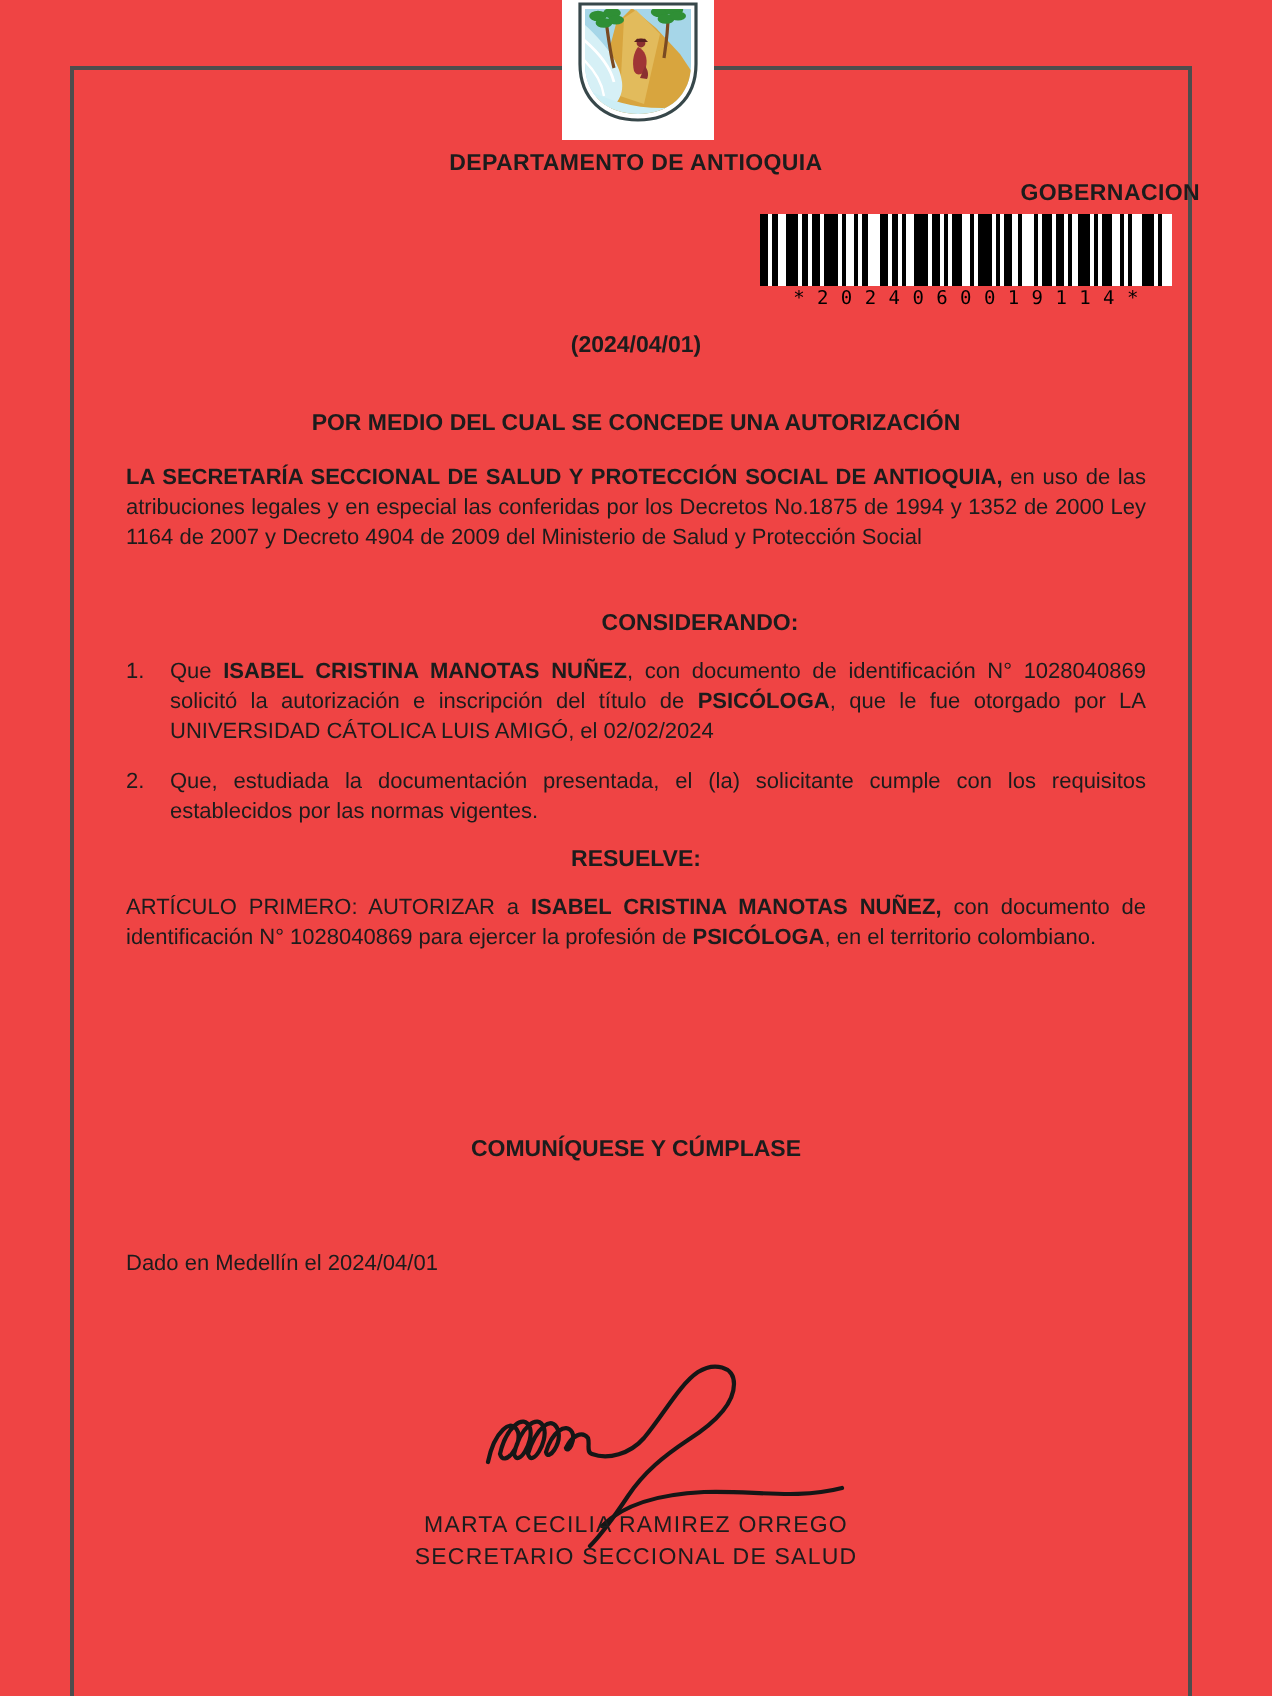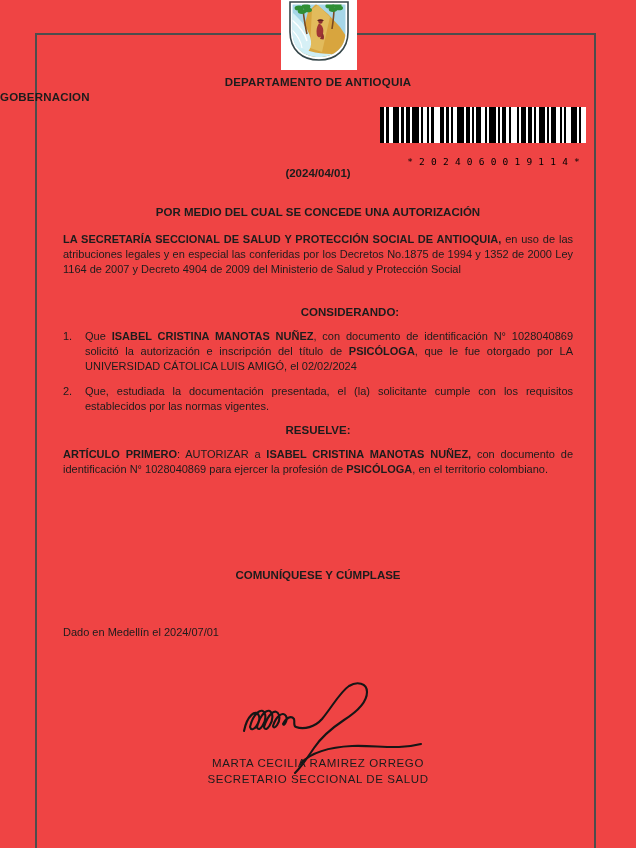--- a/index.html
+++ b/index.html
@@ -11,29 +11,29 @@
   .frame{
     position:absolute; left:35px; top:33px; width:561px; height:840px;
     border:2px solid #4d4d4d; box-sizing:border-box;
   }
   .crest-wrap{
     position:absolute; left:281px; top:0; width:76px; height:70px;
     background:#ffffff; display:flex; align-items:flex-start; justify-content:center;
   }
   .abs{position:absolute;}
   .hdr-dept{left:0; top:76px; width:636px; font-size:11.5px; font-weight:bold; text-align:center; letter-spacing:.2px;}
-  .hdr-gov{left:0; top:91px; width:600px; font-size:11.5px; font-weight:bold; text-align:left; letter-spacing:.2px;}
+  .hdr-gov{left:0; top:91px; width:600px; font-size:11.5px; font-weight:bold; text-align:right; letter-spacing:.2px;}
   .res-label{left:130px; top:136px; width:236px; font-size:11.5px; font-weight:bold; letter-spacing:2.6px; text-align:center;}
   .barcode{left:380px; top:107px; width:206px;}
   .bars{height:36px; display:flex; align-items:stretch; overflow:hidden;}
   .bars span{height:100%;}
   .barcode-text{
-    margin-top:13px; font-family:"DejaVu Sans Mono", monospace;
+    margin-top:1px; font-family:"DejaVu Sans Mono", monospace;
     font-size:9.5px; letter-spacing:6.2px; white-space:nowrap;
-    text-align:right; padding-left:6px; color:#000;
+    text-align:center; padding-left:6px; color:#000;
   }
   .res-date{left:0; top:167px; width:636px; font-size:11.5px; font-weight:bold; text-align:center;}
   .doc-title{left:0; top:206px; width:636px; font-size:11.5px; font-weight:bold; text-align:center;}
   .para{left:63px; width:510px; font-size:11px; line-height:15.2px; text-align:justify; margin:0;}
   .intro{top:232px;}
   .sec-head{left:0; width:636px; font-size:11.5px; font-weight:bold; text-align:center;}
   .considerando{top:306px;padding-left:32px;}
   .resuelve{top:424px;}
   .li-num{left:63px; width:20px; font-size:11px; line-height:15.2px;}
   .li-body{left:85px; width:488px; font-size:11px; line-height:15.2px; text-align:justify;}
@@ -175,25 +175,25 @@
   <div class="abs sec-head considerando">CONSIDERANDO:</div>
 
   <div class="abs li-num item1" style="top:329px;">1.</div>
   <div class="abs li-body" style="top:329px;"><span>Que </span><span style="font-weight: bold;">ISABEL CRISTINA MANOTAS NUÑEZ</span><span>, con documento de identificación N° 1028040869 solicitó la autorización e inscripción del título de </span><span style="font-weight: bold;">PSICÓLOGA</span><span>, que le fue otorgado por  LA UNIVERSIDAD CÁTOLICA LUIS AMIGÓ, el 02/02/2024</span></div>
 
   <div class="abs li-num" style="top:384px;">2.</div>
   <div class="abs li-body" style="top:384px;"><span>Que, estudiada la documentación presentada, el (la) solicitante cumple con los requisitos establecidos por las normas vigentes.</span></div>
 
   <div class="abs sec-head resuelve">RESUELVE:</div>
 
-  <p class="abs para art1"><span style="font-weight: bold;">ARTÍCULO PRIMERO</span><span>: AUTORIZAR a </span><span style="font-weight: bold;">ISABEL CRISTINA MANOTAS NUÑEZ,</span><span>  con documento de identificación N° 1028040869 para ejercer la profesión de </span><span style="font-weight: bold;">PSICÓLOGA</span><span>, en el territorio colombiano.</span></p>
+  <p class="abs para art1"><span style="font-weight: normal;">ARTÍCULO PRIMERO</span><span>: AUTORIZAR a </span><span style="font-weight: bold;">ISABEL CRISTINA MANOTAS NUÑEZ,</span><span>  con documento de identificación N° 1028040869 para ejercer la profesión de </span><span style="font-weight: bold;">PSICÓLOGA</span><span>, en el territorio colombiano.</span></p>
 
   <div class="abs sec-head closing">COMUNÍQUESE Y CÚMPLASE</div>
 
-  <div class="abs issued">Dado en Medellín el 2024/07/01</div>
+  <div class="abs issued">Dado en Medellín el 2024/04/01</div>
 
   <svg class="abs sig-svg" width="215" height="105" viewBox="0 0 215 105">
     <g fill="none" stroke="#161616" stroke-width="2.1" stroke-linecap="round">
       <path d="M19,55
                C22,40 31,32 34,40 C36,47 27,58 25,51
                C28,38 37,30 40,38 C42,45 34,58 32,51
                C35,38 44,30 47,38 C49,45 41,58 39,51
                C43,38 51,31 54,39 C56,46 49,55 48,50
                C51,40 58,35 61,40 C63,44 59,51 58,48
                C61,42 66,39 69,43 C70,46 68,50 71,51

